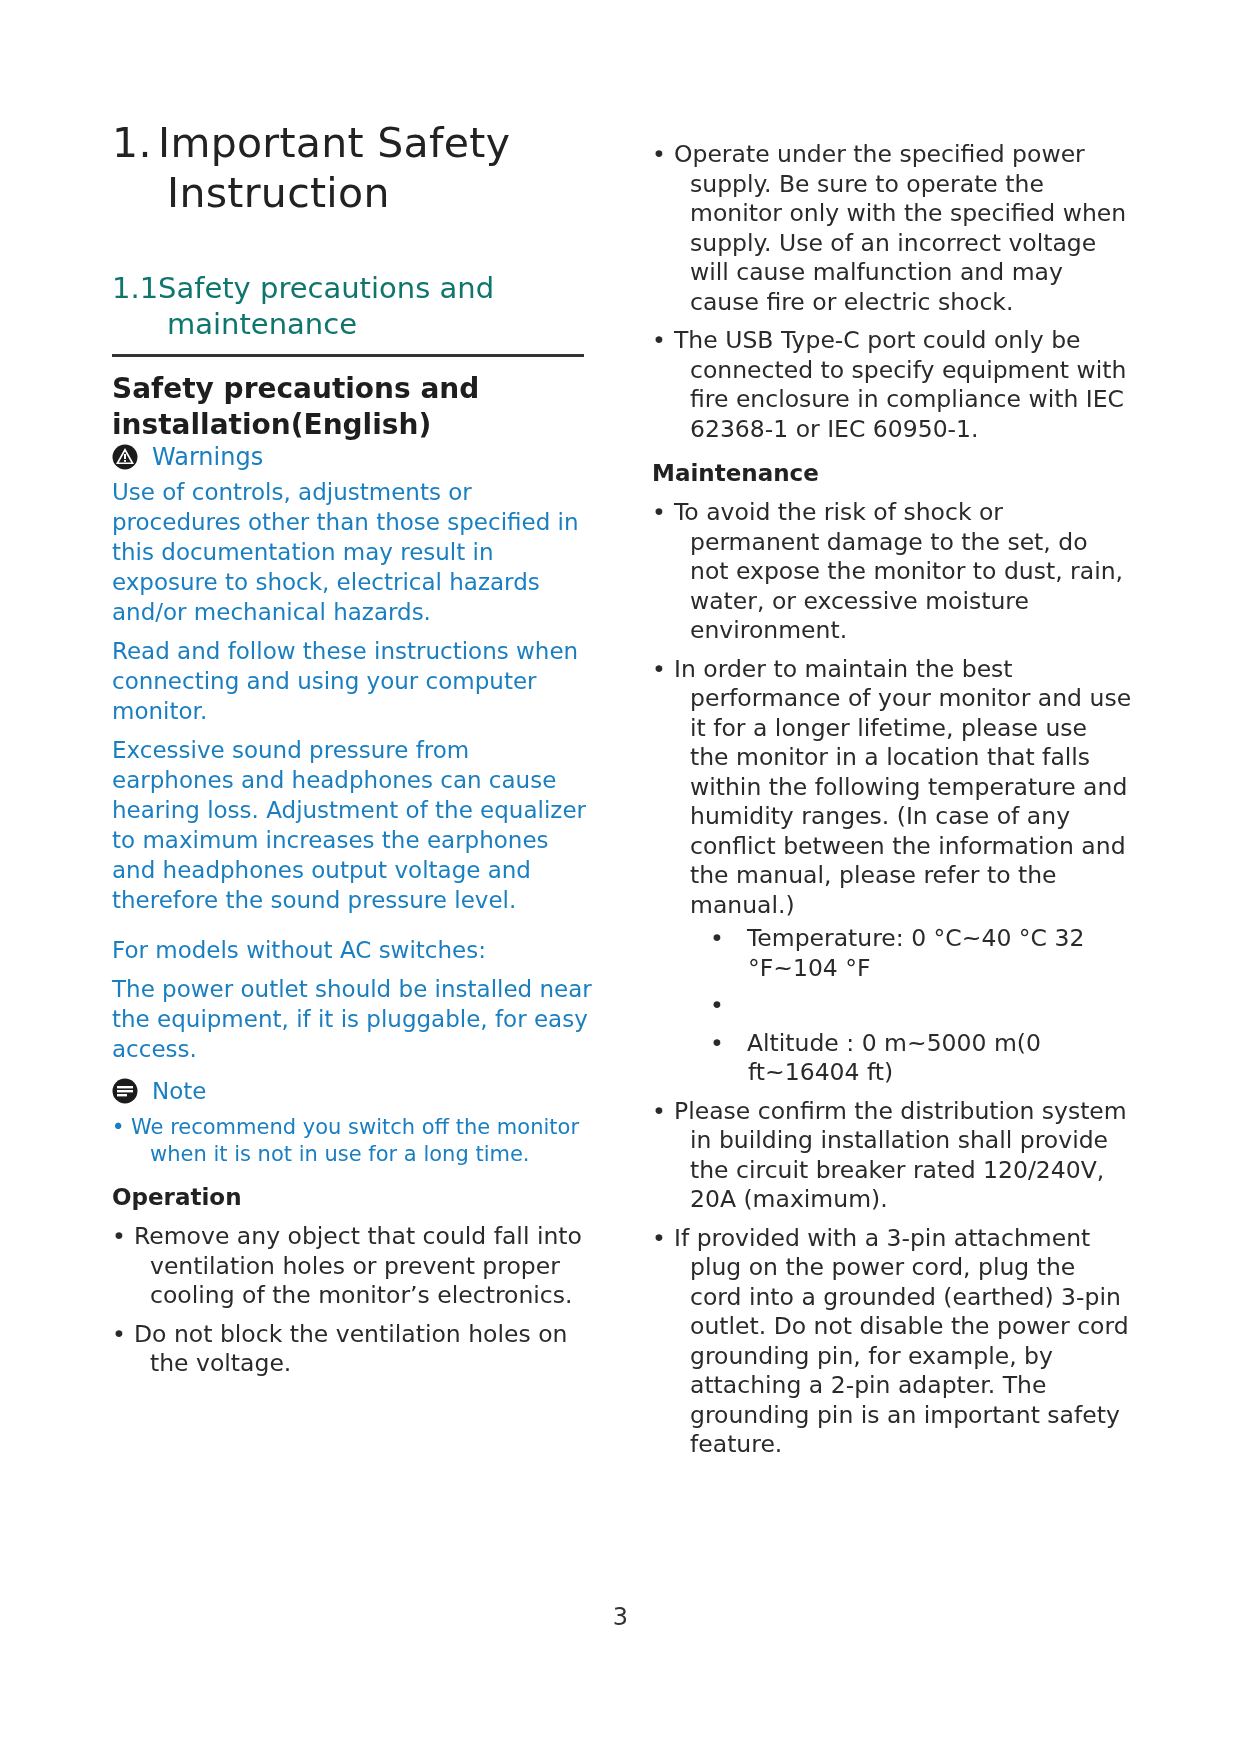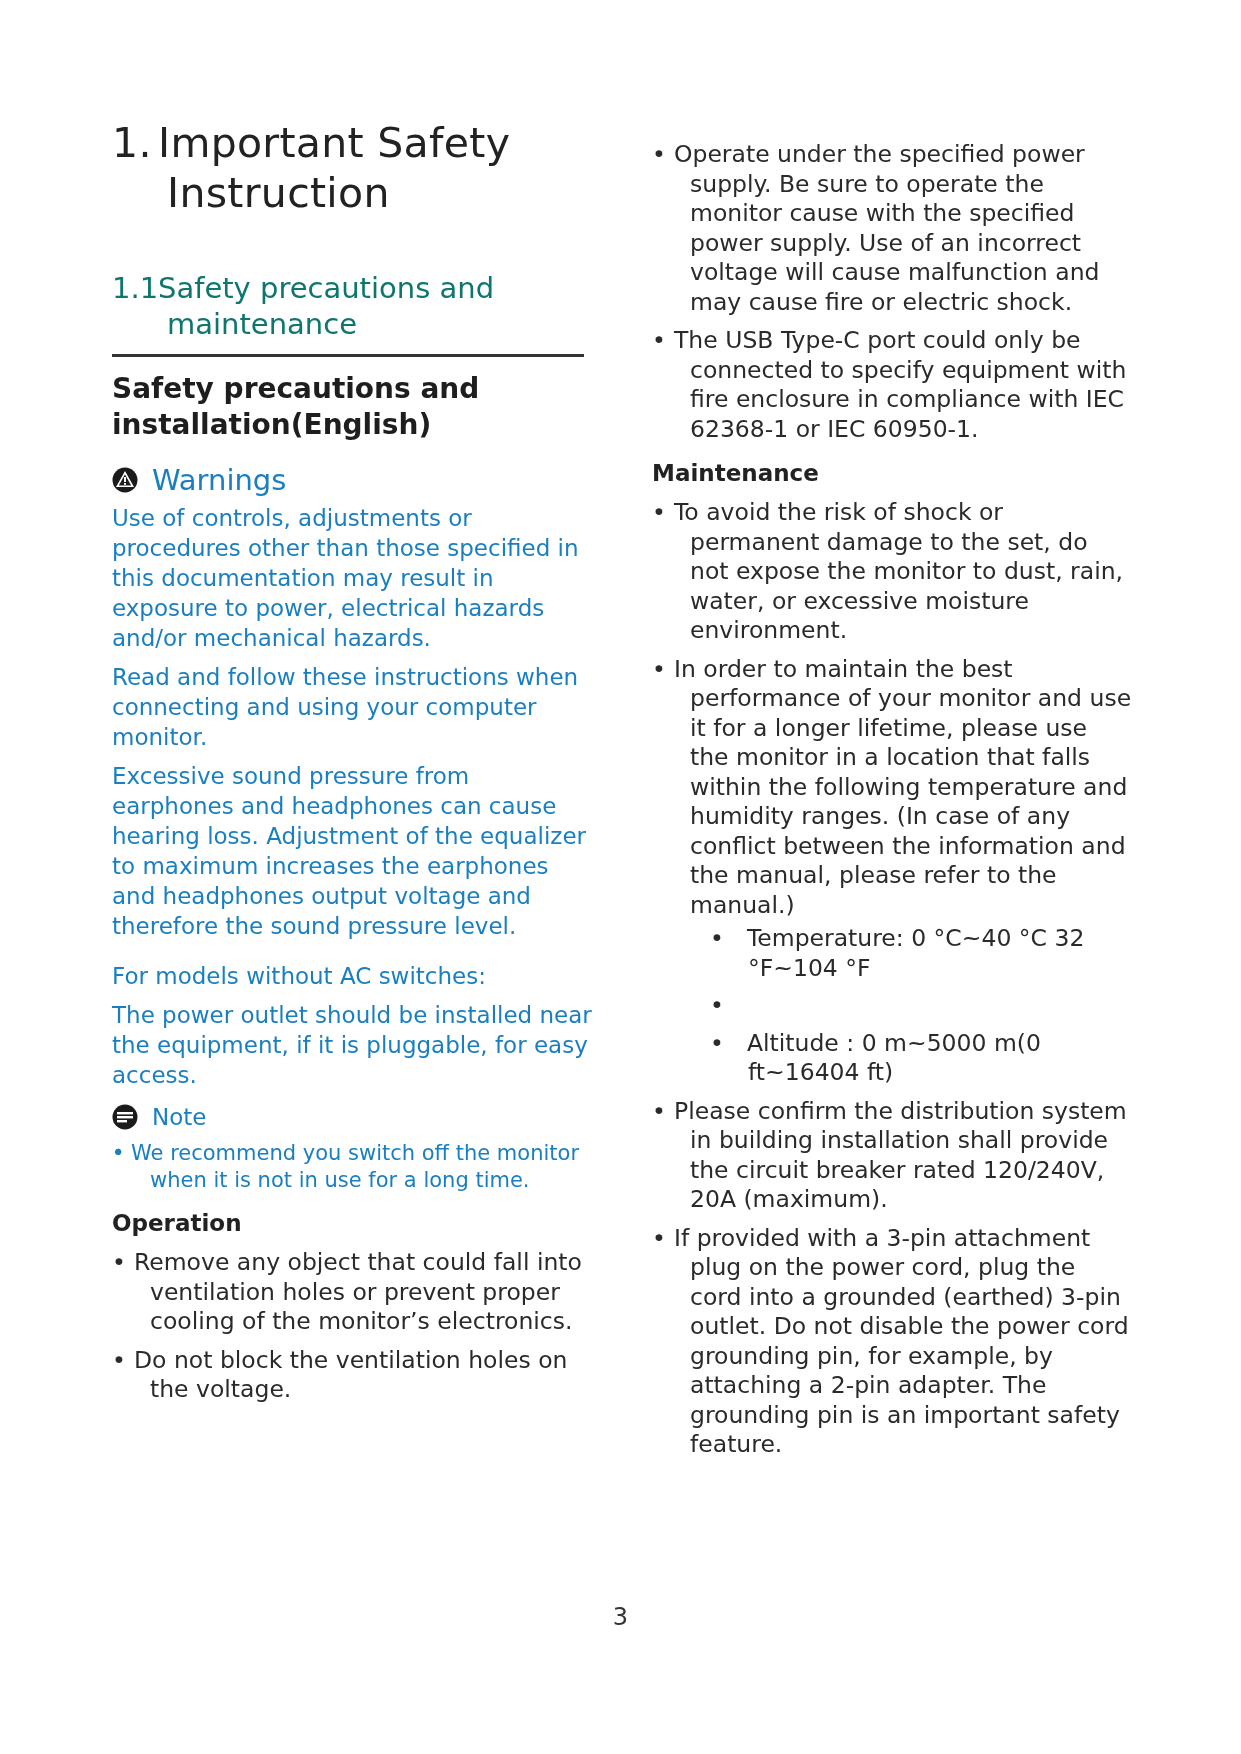--- a/index.html
+++ b/index.html
@@ -14,21 +14,21 @@
   .h1 .cont { padding-left: 55px; }
 
   .h2 { font-size: 29px; font-weight: normal; line-height: 36px; margin: 52px 0 0 0; color: #0f766e; }
   .h2 .num { display: inline-block; width: 46px; }
   .h2 .cont { padding-left: 55px; }
 
   .rule { height: 3px; background: #333; margin: 12px 0 0 0; width: 472px; }
 
   .h3 { font-size: 28px; font-weight: bold; line-height: 36px; margin: 14px 0 0 0; color: #1e1e1e; }
 
-  .callout-head { display: flex; align-items: center; margin-top: 20px; color: #1a7fc1; font-size: 29px; }
+  .callout-head { display: flex; align-items: center; color: #1a7fc1; font-size: 24px; }
   .callout-head .icon { width: 26px; height: 26px; margin-right: 14px; }
   .blue { color: #1a7fc1; }
   .para { font-size: 23px; line-height: 30px; margin: 6px 0 0 0; }
   .para + .para { margin-top: 9px; }
   .para.gap { margin-top: 20px; }
 
   .note-list { margin: 8px 0 0 0; padding: 0; list-style: none; font-size: 21px; line-height: 27px; color: #1a7fc1; }
   .note-list li { position: relative; padding-left: 38px; text-indent: -19px; margin-bottom: 10px; }
   .note-list li .bullet { position: absolute; left: 0; text-indent: 0; }
 
@@ -67,21 +67,21 @@
     <svg class="icon" viewBox="0 0 26 26">
       <circle cx="13" cy="13" r="12.5" fill="#1b1b1b"></circle>
       <path d="M13 4 L22 20 L4 20 Z" fill="#ffffff"></path>
       <path d="M13 7.5 L19.2 18.5 L6.8 18.5 Z" fill="#1b1b1b"></path>
       <rect x="12" y="10" width="2" height="5" fill="#ffffff"></rect>
       <rect x="12" y="16" width="2" height="1.8" fill="#ffffff"></rect>
     </svg>
     <span>Warnings</span>
   </div>
 
-  <p class="para blue">Use of controls, adjustments or procedures other than those specified in this documentation may result in exposure to power, electrical hazards and/or mechanical hazards.</p>
+  <p class="para blue">Use of controls, adjustments or procedures other than those specified in this documentation may result in exposure to shock, electrical hazards and/or mechanical hazards.</p>
   <p class="para blue">Read and follow these instructions when connecting and using your computer monitor.</p>
   <p class="para blue">Excessive sound pressure from earphones and headphones can cause hearing loss. Adjustment of the equalizer to maximum increases the earphones and headphones output voltage and therefore the sound pressure level.</p>
   <p class="para blue gap">For models without AC switches:</p>
   <p class="para blue">The power outlet should be installed near the equipment, if it is pluggable, for easy access.</p>
 
   <div class="callout-head" style="margin-top:14px;font-size:23px;">
     <svg class="icon" viewBox="0 0 26 26">
       <circle cx="13" cy="13" r="12.5" fill="#1b1b1b"></circle>
       <rect x="5" y="8" width="16" height="2.4" fill="#ffffff"></rect>
       <rect x="5" y="12" width="16" height="2.4" fill="#ffffff"></rect>
@@ -97,21 +97,21 @@
 
   <h4 class="h4">Operation</h4>
   <ul class="list">
     <li><span class="bullet">•</span><span>Remove any object that could fall into ventilation holes or prevent proper cooling of the monitor’s electronics.</span></li>
     <li><span class="bullet">•</span><span>Do not block the ventilation holes on the voltage.</span></li>
   </ul>
 </div>
 
 <div class="col col-right">
   <ul class="list" style="margin-top:0;">
-    <li><span class="bullet">•</span><span>Operate under the specified power supply. Be sure to operate the monitor cause with the specified power supply. Use of an incorrect voltage will cause malfunction and may cause fire or electric shock.</span></li>
+    <li><span class="bullet">•</span><span>Operate under the specified power supply. Be sure to operate the monitor only with the specified when supply. Use of an incorrect voltage will cause malfunction and may cause fire or electric shock.</span></li>
     <li><span class="bullet">•</span><span>The USB Type-C port could only be connected to specify equipment with fire enclosure in compliance with IEC 62368-1 or IEC 60950-1.</span></li>
   </ul>
 
   <h4 class="h4">Maintenance</h4>
   <ul class="list">
     <li><span class="bullet">•</span><span>To avoid the risk of shock or permanent damage to the set, do not expose the monitor to dust, rain, water, or excessive moisture environment.</span></li>
     <li><span class="bullet">•</span><span>In order to maintain the best performance of your monitor and use it for a longer lifetime, please use the monitor in a location that falls within the following temperature and humidity ranges. (In case of any conflict between the information and the manual, please refer to the manual.)</span>
       <ul class="sublist">
         <li><span class="bullet">•</span>&nbsp;&nbsp;<span>Temperature: 0 °C~40 °C 32 °F~104 °F</span></li>
         <li><span class="bullet">•</span>&nbsp;&nbsp;</li>

